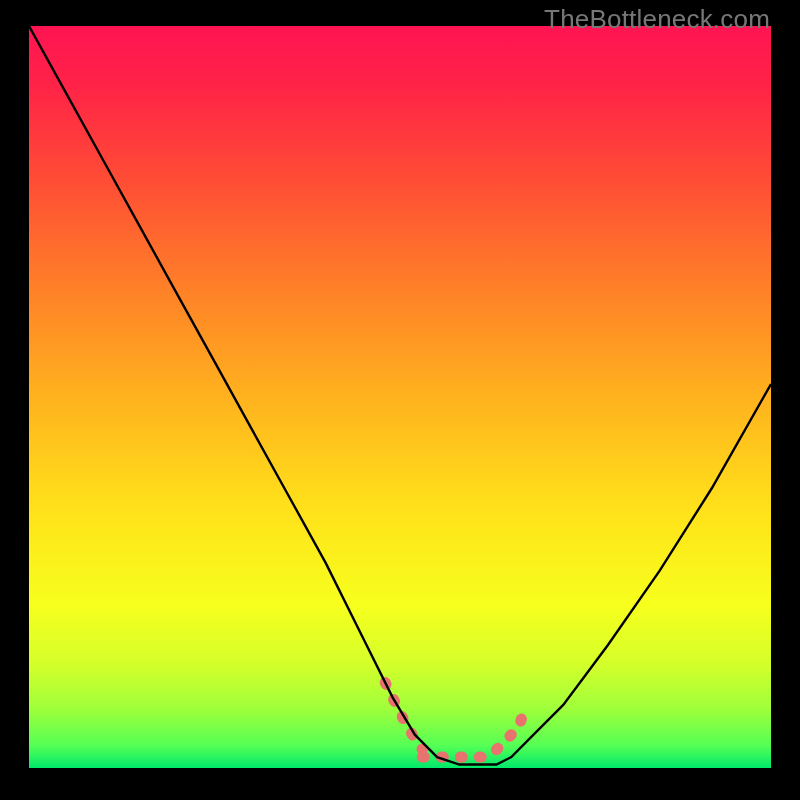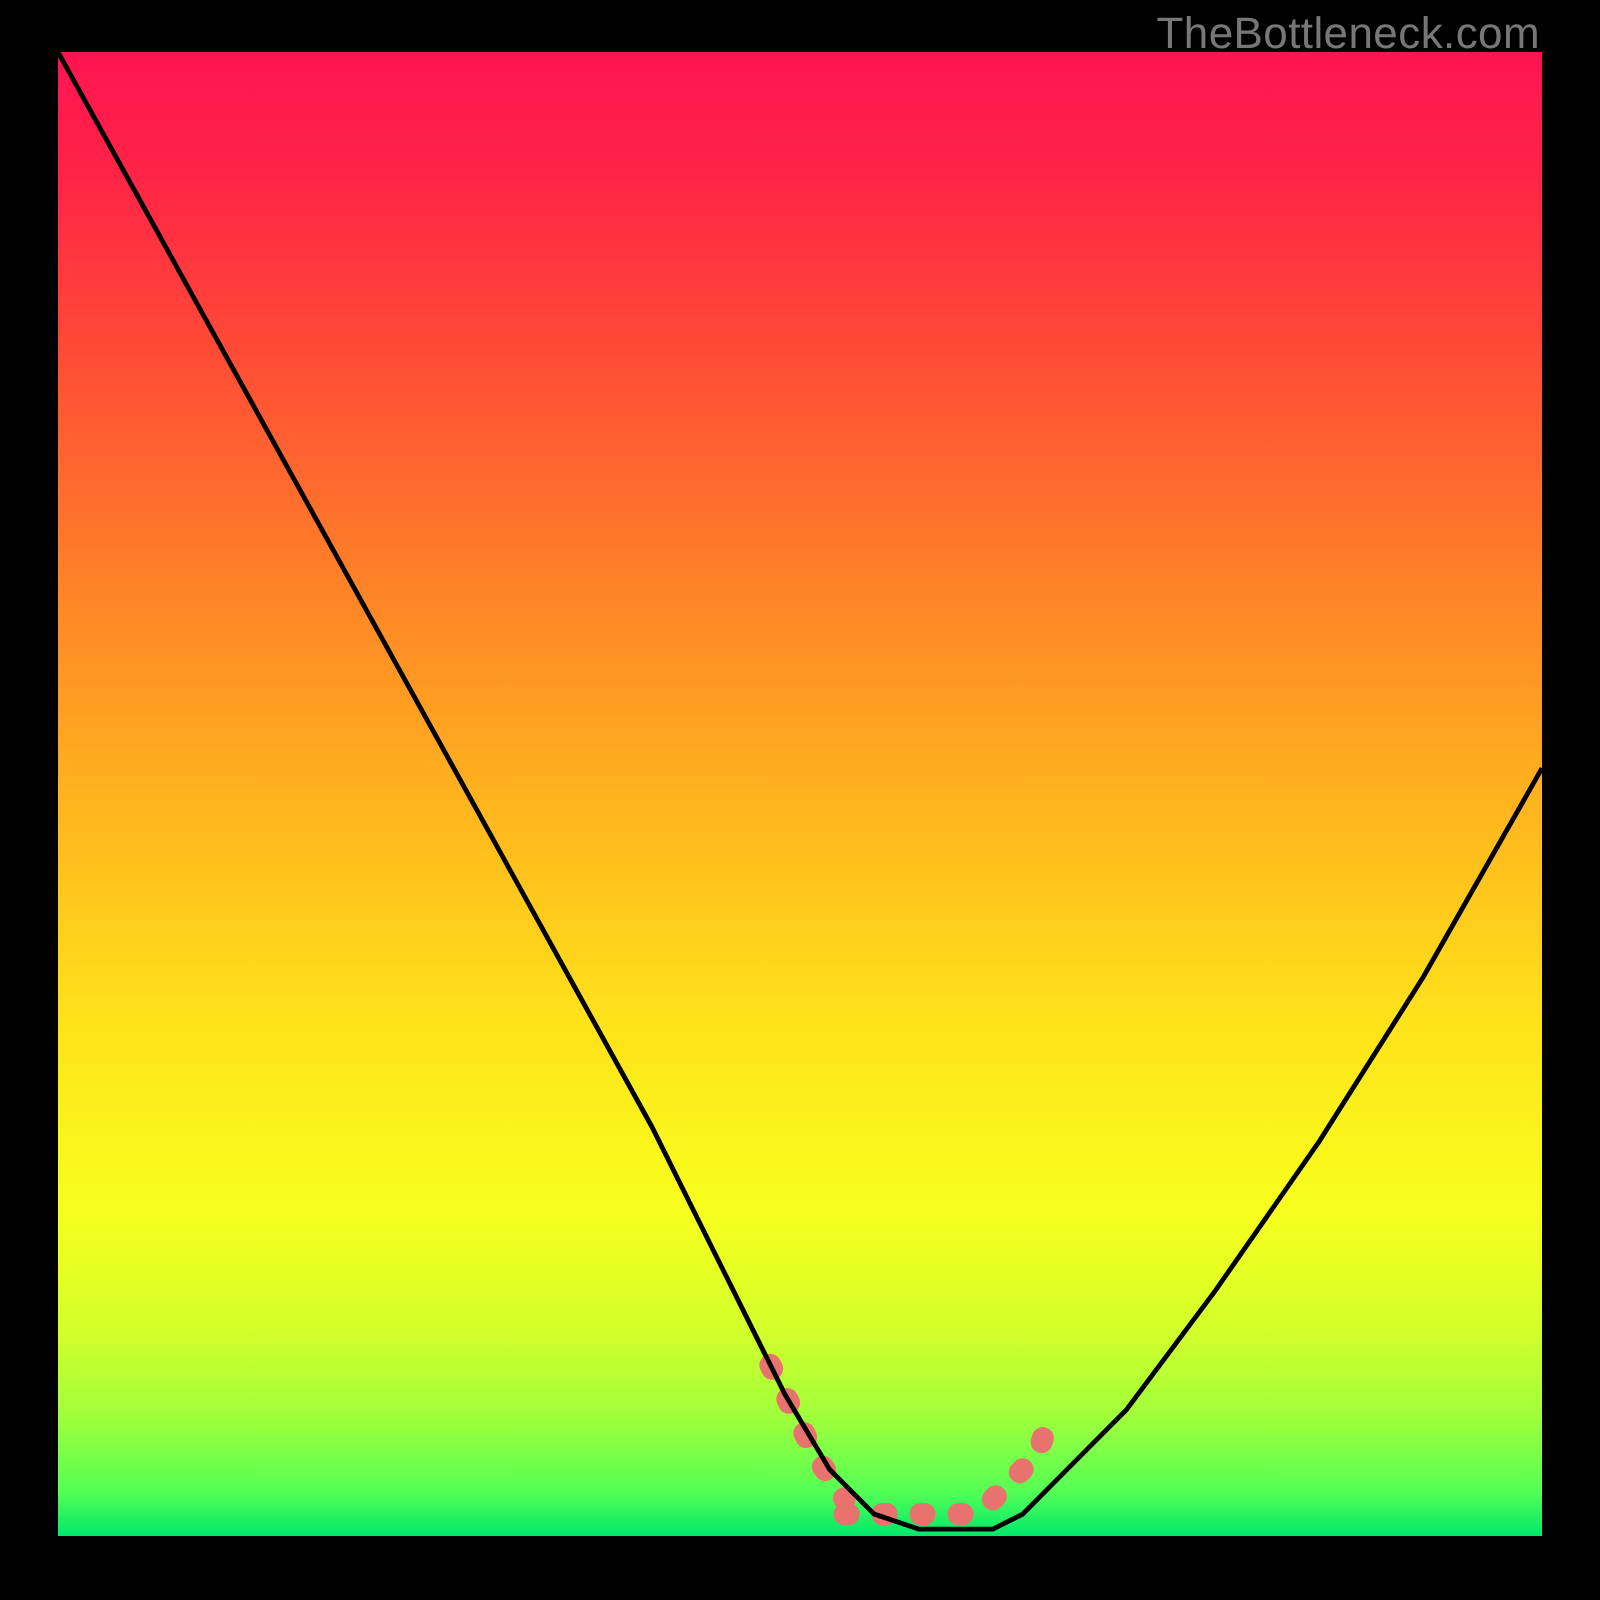--- a/index.html
+++ b/index.html
@@ -28,21 +28,21 @@
     position: absolute;
     inset: 0;
     width: 100%;
     height: 100%;
   }
   .watermark {
     position: absolute;
     top: 4px;
     right: 30px;
     font-family: Arial, Helvetica, sans-serif;
-    font-size: 22px;
+    font-size: 26px;
     color: #777;
     letter-spacing: 0.2px;
   }
   .pink-segment {
     stroke: #e8726e;
     stroke-width: 11;
     stroke-linecap: round;
     stroke-dasharray: 2 18;
     fill: none;
   }

